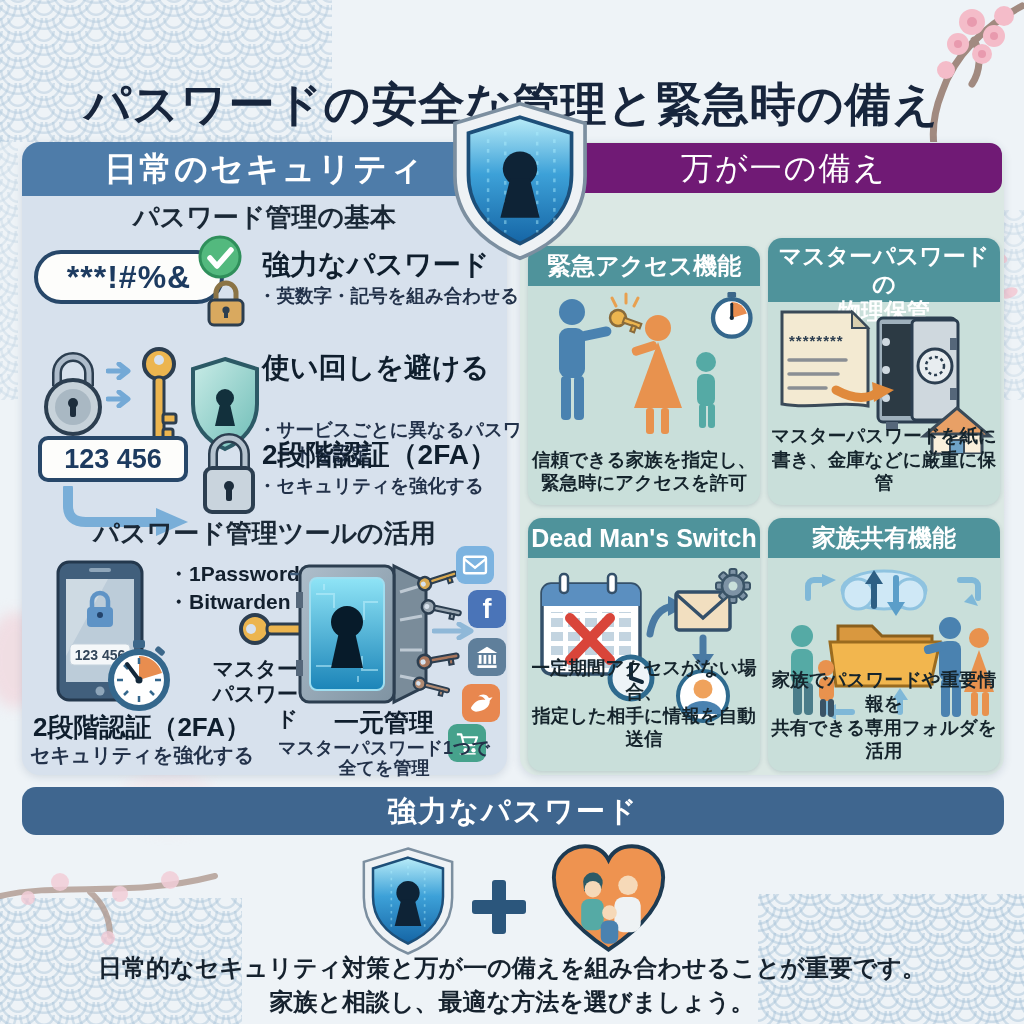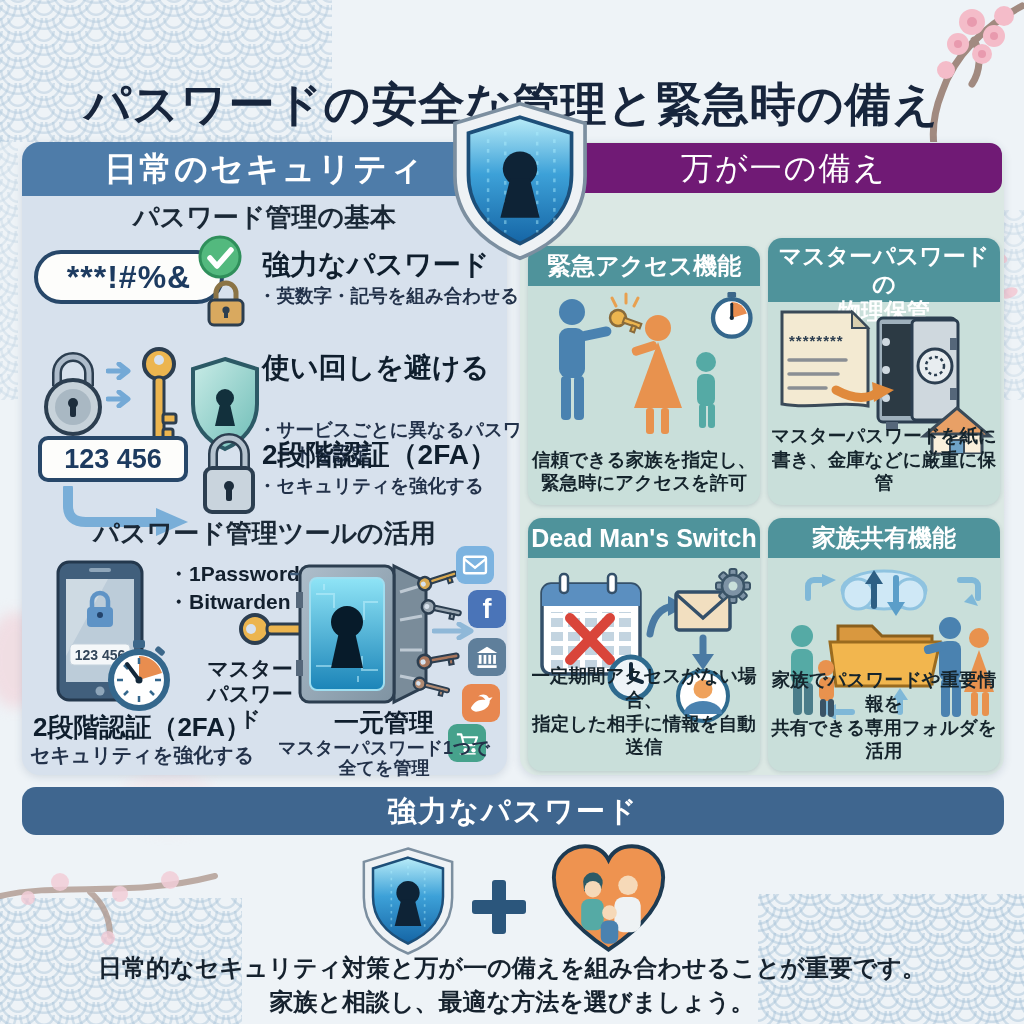--- a/index.html
+++ b/index.html
@@ -23,21 +23,21 @@
   .lp-header{height:54px;line-height:54px;font-size:33px;letter-spacing:2px;background:#4e7ca9;border-radius:18px 18px 0 0;}
   .rp{left:520px;top:142px;width:484px;height:633px;background:#dbe8e4;}
   .rp-header{left:566px;top:143px;width:436px;height:50px;line-height:50px;font-size:32px;
     letter-spacing:2px;background:#701a75;border-radius:12px;color:#fff;font-weight:400;text-align:center;}
   .sec-title{width:485px;text-align:center;font-size:26px;font-weight:800;color:#1a2836;}
   .pill{background:#fdfdfb;border:4px solid #274769;display:flex;align-items:center;justify-content:center;
     font-weight:800;color:#1d3b60;}
   .row-head{font-size:28px;font-weight:800;color:#0f1e2d;white-space:nowrap;}
   .row-bullet{font-size:18.5px;font-weight:700;color:#23324a;white-space:nowrap;line-height:1.3;}
   .tools-list{font-size:21px;font-weight:800;color:#13202e;line-height:1.35;white-space:nowrap;}
-  .mini-label{font-size:21px;font-weight:800;color:#13202e;text-align:center;line-height:1.2;}
+  .mini-label{font-size:21px;font-weight:800;color:#13202e;text-align:right;line-height:1.2;}
   .cap-head{font-size:24px;font-weight:800;color:#0f1e2d;text-align:center;white-space:nowrap;}
   .cap-sub{font-size:18px;font-weight:800;color:#23324a;text-align:center;white-space:nowrap;}
   .app-icon{position:absolute;width:38px;height:38px;border-radius:9px;display:flex;align-items:center;justify-content:center;}
   .card{position:absolute;background:#c9dfda;border-radius:14px;overflow:hidden;box-shadow:0 1px 4px rgba(40,70,90,.18);}
   .card-header{background:#4f939b;color:#ffffff;font-weight:800;text-align:center;}
   .card-cap{position:absolute;left:0;right:0;text-align:center;font-size:18.5px;font-weight:800;color:#15242c;line-height:1.28;}
   .banner{left:22px;top:787px;width:982px;height:48px;line-height:48px;border-radius:14px;background:#3f668f;
     color:#fff;text-align:center;font-size:29px;font-weight:800;letter-spacing:2px;}
   .plus{left:472px;top:880px;width:54px;height:54px;}
   .plus::before{content:"";position:absolute;left:0;top:20px;width:54px;height:14px;background:#2b567c;border-radius:3px;}
@@ -452,21 +452,21 @@
         <circle r="4.5" fill="#c9dfda"></circle>
       </g>
 
       <line x1="169" y1="76" x2="169" y2="94" stroke="#4a7aa3" stroke-width="7" stroke-linecap="round"></line>
       <polygon points="158,92 169,108 180,92" fill="#4a7aa3"></polygon>
 
       <circle cx="169" cy="134" r="25" fill="#ffffff" stroke="#2e6a8e" stroke-width="4"></circle>
       <circle cx="169" cy="127" r="9.5" fill="#efa25c"></circle>
       <path d="M150 152 a19 13 0 0 1 38 0 Z" fill="#4a82b0"></path>
     </svg>
-    <div class="card-cap" style="bottom:12px;">
+    <div class="card-cap" style="bottom:20px;">
       <div>一定期間アクセスがない場合、</div>
       <div>指定した相手に情報を自動送信</div>
     </div>
   </div>
 
   <div class="card" style="left:768px;top:518px;width:232px;height:253px;">
     <div class="card-header" style="height:40px;line-height:40px;font-size:24px;">家族共有機能</div>
     <svg style="position:absolute;left:6px;top:44px" width="220" height="162" viewBox="0 0 220 162">
 
       <g fill="#cfe8f6" stroke="#8fc3e0" stroke-width="3">

